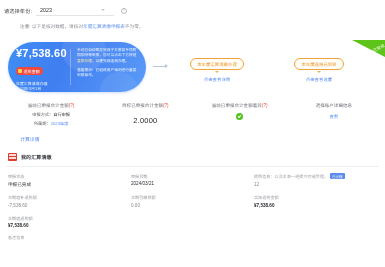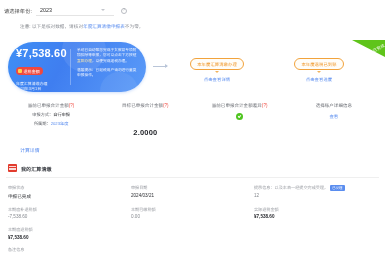--- a/index.html
+++ b/index.html
@@ -178,21 +178,21 @@
     font-size: 4.5px; color: #6b6e74; white-space: nowrap; letter-spacing:.05px;
   }
   .stat-title .q { color: #f0483e; }
   .stat-sub {
     margin-top: 3px; font-size: 4.2px; color: #5b5e64; white-space: nowrap;
   }
   .stat-sub .mono { color: #2b2d31; }
   .stat-sub2 { margin-top: 2.5px; font-size: 4.2px; color: #5b5e64; }
   .stat-sub2 .lnk { color: #5a8def; }
   .stat-big {
-    margin-top: 20px; font-size: 7.5px; font-weight: bold; color: #1f2126;
+    margin-top: 8px; font-size: 7.5px; font-weight: normal; color: #1f2126;
     letter-spacing: .2px;
   }
   .check {
     margin: 5px auto 0;
     width: 7px; height: 7px; border-radius: 50%;
     background: #4fc51f; position: relative;
   }
   .check::after {
     content:""; position:absolute; left: 1.8px; top: 1.6px;
     width: 2.4px; height: 1.2px;

